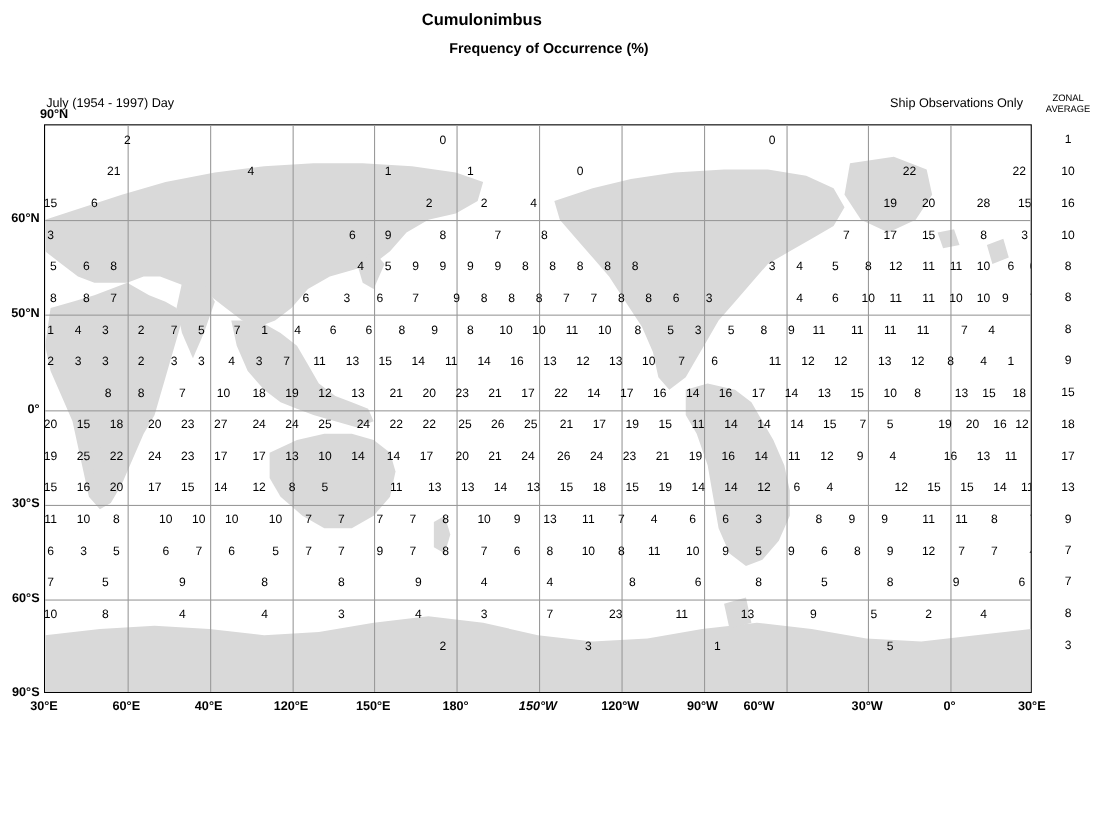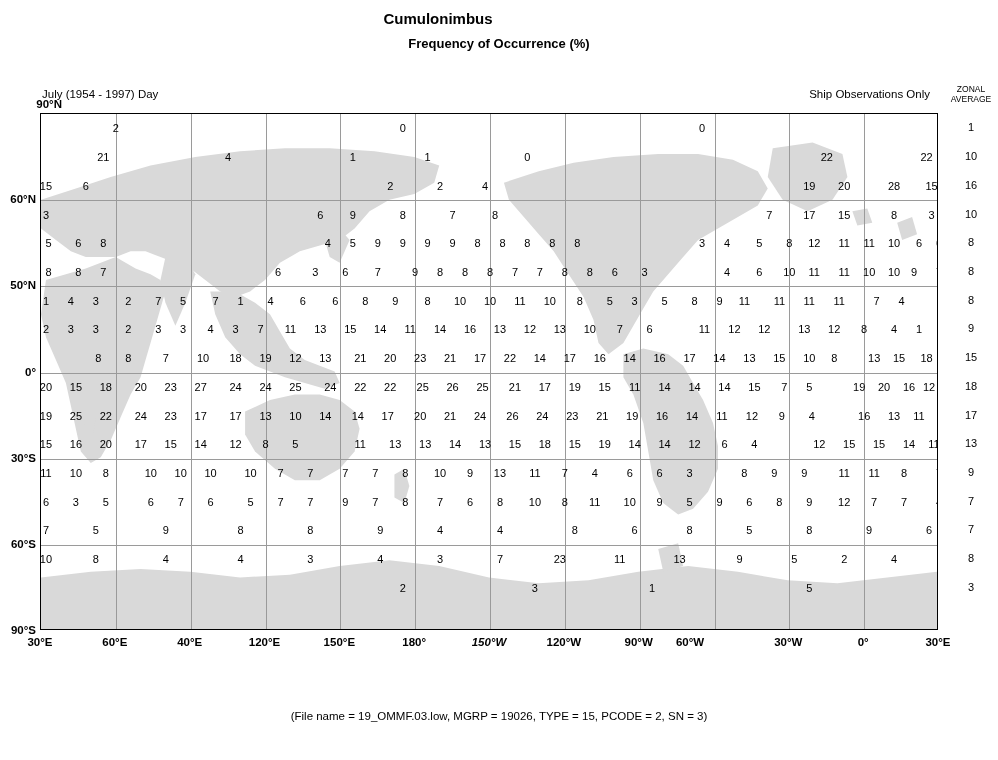--- a/index.html
+++ b/index.html
@@ -540,21 +540,20 @@
       <div class="cellnum" style="left: 803.211px; top: 445.194px;">2</div>
       <div class="cellnum" style="left: 853.1px; top: 445.194px;">4</div>
       <div class="cellnum" style="left: 361.694px; top: 473.917px;">2</div>
       <div class="cellnum" style="left: 493.9px; top: 473.917px;">3</div>
       <div class="cellnum" style="left: 611.139px; top: 473.917px;">1</div>
       <div class="cellnum" style="left: 768.289px; top: 473.917px;">5</div>
     </div>
 
   <div id="overlays"></div>
 
-  <div class="filenote">(File name = 19_OMMF.03.low, MGRP = 19026, TYPE = 15, PCODE = 2, SN = 3)</div>
 <div class="ylab" style="left: 0px; top: 104px; margin-left: 26px;">90°N</div>
     <div class="ylab" style="left: 0px; top: 199.167px;">60°N</div>
     <div class="ylab" style="left: 0px; top: 285.333px;">50°N</div>
     <div class="ylab" style="left: 0px; top: 371.5px;">0°</div>
     <div class="ylab" style="left: 0px; top: 457.667px;">30°S</div>
     <div class="ylab" style="left: 0px; top: 543.833px;">60°S</div>
     <div class="ylab" style="left: 0px; top: 630px;">90°S</div>
     <div class="xlab" style="left: 40px;">30°E</div>
     <div class="xlab" style="left: 114.833px;">60°E</div>
     <div class="xlab" style="left: 189.667px;">40°E</div>

